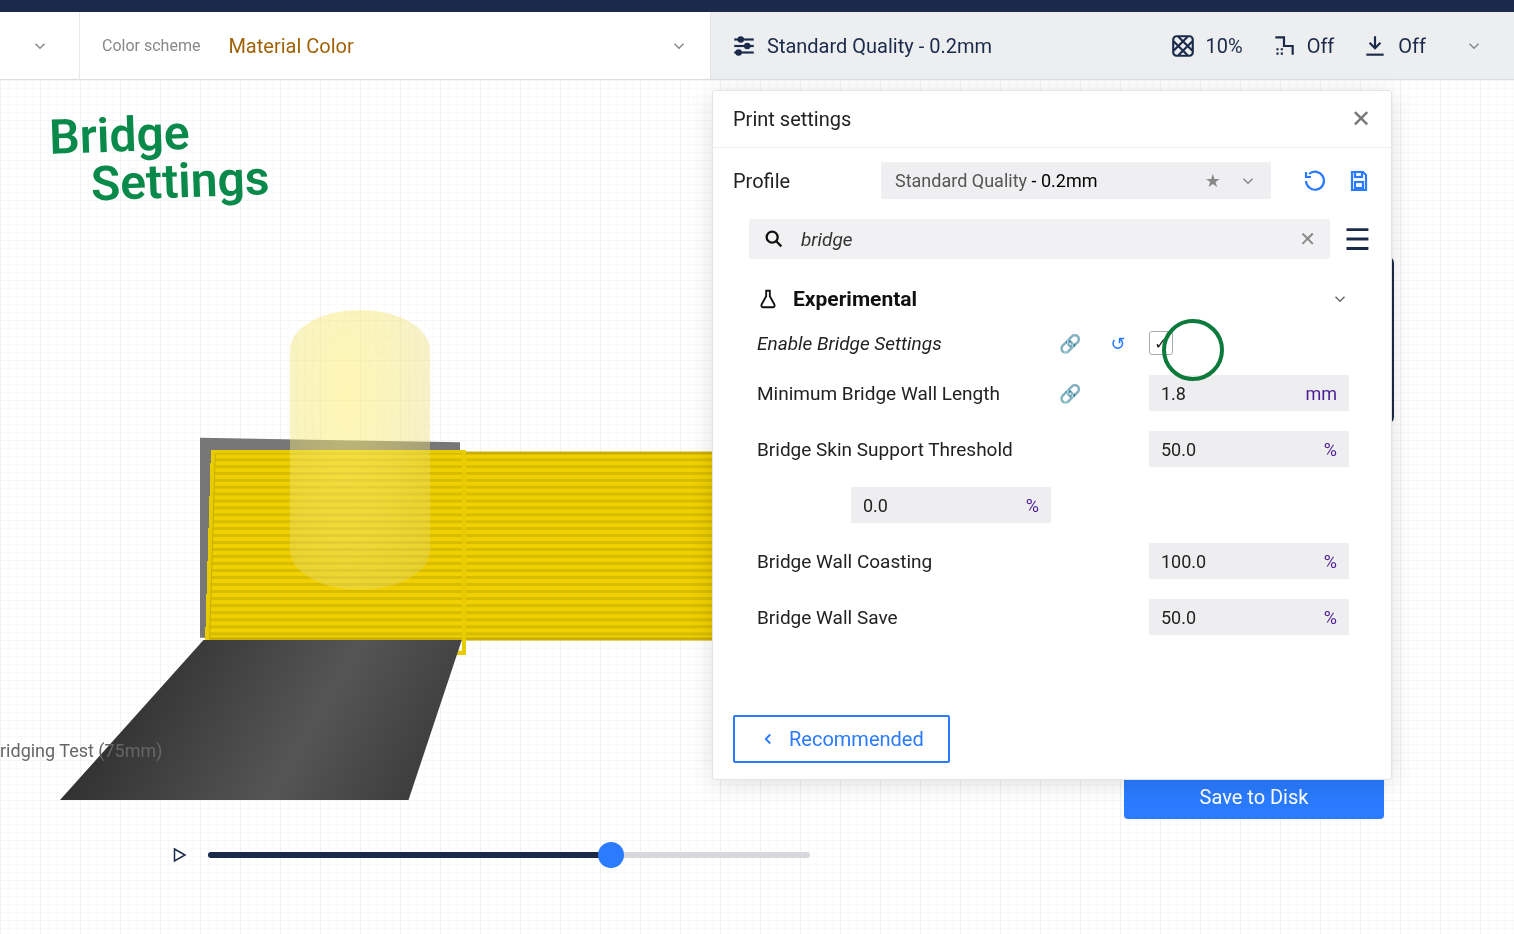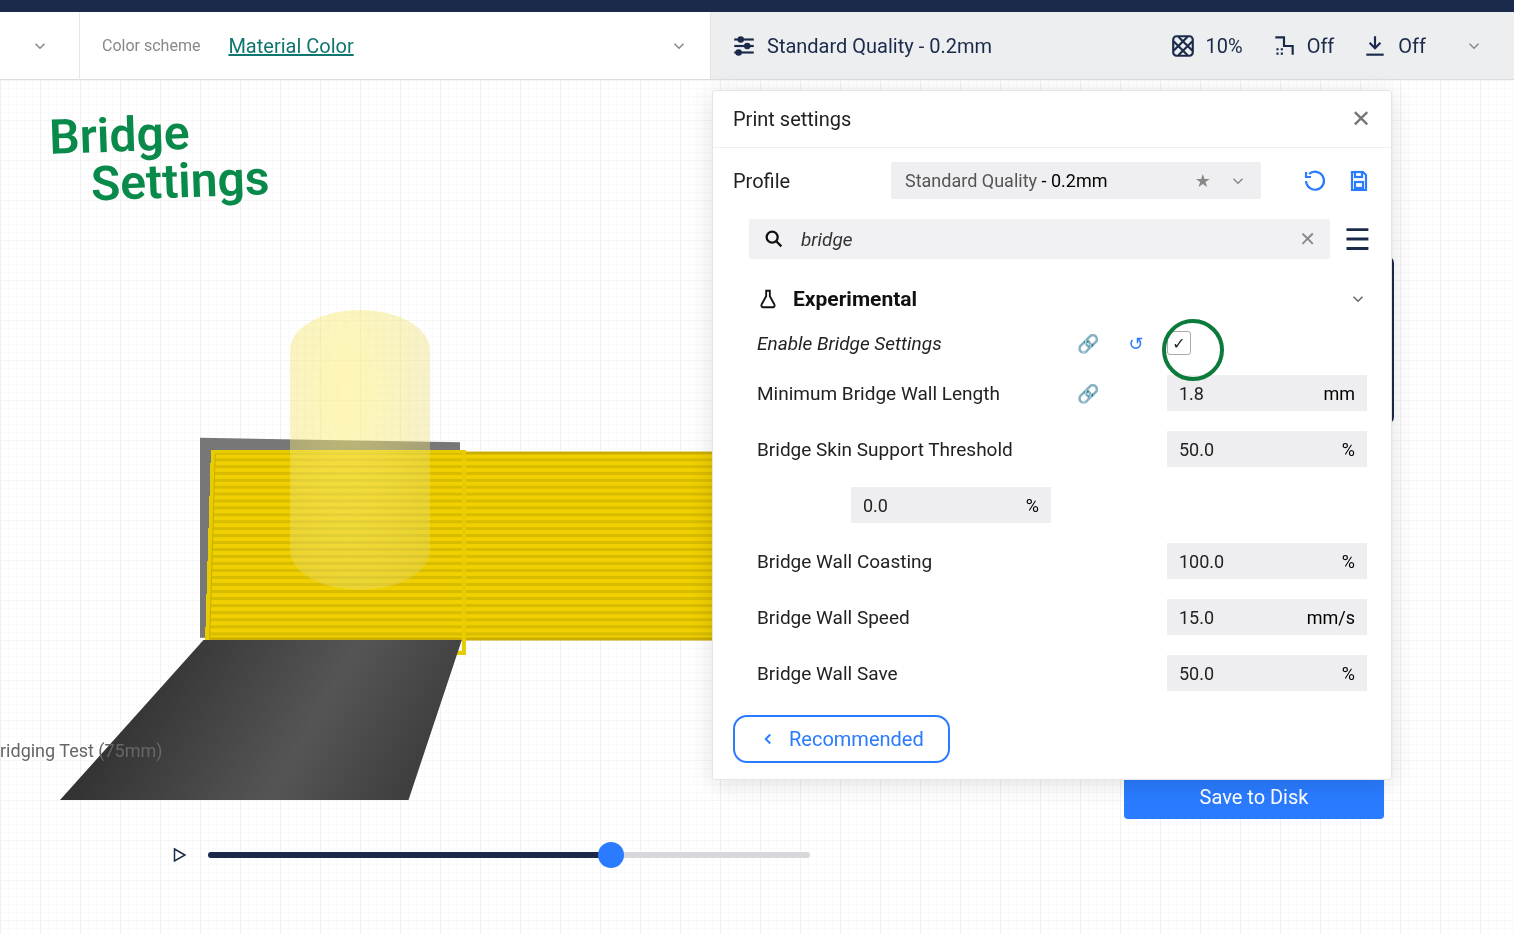--- a/index.html
+++ b/index.html
@@ -36,21 +36,21 @@
     border-right: 1px solid #e8e8e8;
   }
   .color-scheme {
     display: flex; align-items: center;
     padding: 0 22px;
     gap: 18px;
     width: 630px;
     justify-content: space-between;
   }
   .cs-label { color: #888; font-size: 16px; }
-  .cs-value { color: #0f766e; font-size: 20px; flex: 1; text-align: left; padding-left: 10px; text-decoration: underline;}
+  .cs-value { color: #a16207; font-size: 20px; flex: 1; text-align: left; padding-left: 10px;}
   .toolbar-right {
     flex: 1;
     background: #eceef0;
     display: flex;
     align-items: center;
     padding: 0 20px;
     gap: 28px;
   }
   .tr-item { display: flex; align-items: center; gap: 10px; color: #1b2a4a; font-size: 20px; }
   .tr-item.quality { flex: 1; font-size: 20px; }
@@ -186,21 +186,21 @@
     display: flex; align-items: center; justify-content: space-between;
     padding: 14px 20px;
     border-bottom: 1px solid #eee;
   }
   .panel-title { font-size: 20px; color: #222; }
   .close-x { font-size: 24px; color: #777; }
 
   .profile-row {
     display: flex; align-items: center;
     padding: 14px 20px;
-    gap: 28px;
+    gap: 18px;
   }
   .profile-label { font-size: 20px; color: #222; width: 130px; }
   .profile-select {
     flex: 1;
     background: #efeff1;
     padding: 8px 14px;
     display: flex; align-items: center; gap: 8px;
     color: #6a6a6a;
     font-size: 18px;
     border-radius: 2px;
@@ -228,21 +228,21 @@
   .search-input {
     flex: 1;
     background: transparent; border: none;
     font-style: italic;
     font-size: 19px; color: #333;
     outline: none;
   }
   .burger { font-size: 30px; color: #1b2a4a; }
 
   .section {
-    padding: 6px 24px 0 44px;
+    padding: 6px 42px 0 44px;
     flex: 1;
     overflow: hidden;
     position: relative;
   }
   .section-header {
     display: flex; align-items: center; gap: 14px;
     font-size: 21px; font-weight: 700; color: #111;
     padding: 10px 0;
   }
   .section-header .spacer { flex: 1; }
@@ -258,21 +258,21 @@
   .setting-row.italic .label { font-style: italic; }
   .setting-row .link-icon { width: 32px; color: #555; text-align: center; font-size: 18px;}
   .setting-row .reset-icon { width: 32px; color: #2a7bff; text-align: center; font-size: 18px;}
   .value-box {
     width: 200px; height: 36px;
     background: #eeeef0;
     display: flex; align-items: center; justify-content: space-between;
     padding: 0 12px;
     font-size: 18px;
   }
-  .value-box .unit { color: #000000; }
+  .value-box .unit { color: #4c1d95; }
   .checkbox {
     width: 24px; height: 24px;
     border: 1px solid #aaa;
     border-radius: 3px;
     display: flex; align-items: center; justify-content: center;
     font-size: 16px;
     background: #fff;
   }
   .circle-highlight {
     position: absolute;
@@ -285,21 +285,21 @@
   .panel-footer {
     padding: 16px 20px;
     display: flex;
   }
   .recommended-btn {
     border: 2px solid #2a7bff;
     color: #2a7bff;
     padding: 10px 24px;
     display: flex; align-items: center; gap: 12px;
     font-size: 20px;
-    border-radius: 14px;
+    border-radius: 2px;
     background: #fff;
   }
 
   .vscroll {
     position: absolute;
     right: 120px;
     top: 176px;
     width: 14px; height: 168px;
     background: #1b2a4a;
     border-radius: 7px;
@@ -498,29 +498,20 @@
         <div class="setting-row">
           <span class="label">Bridge Wall Coasting</span>
           <span class="link-icon"></span>
           <span class="reset-icon"></span>
           <div class="value-box">
             <span>100.0</span>
             <span class="unit">%</span>
           </div>
         </div>
         <div class="setting-row">
-          <span class="label">Bridge Wall Speed</span>
-          <span class="link-icon"></span>
-          <span class="reset-icon"></span>
-          <div class="value-box">
-            <span>15.0</span>
-            <span class="unit">mm/s</span>
-          </div>
-        </div>
-        <div class="setting-row">
           <span class="label">Bridge Wall Save</span>
           <span class="link-icon"></span>
           <span class="reset-icon"></span>
           <div class="value-box">
             <span>50.0</span>
             <span class="unit">%</span>
           </div>
         </div>
       </div>
 

